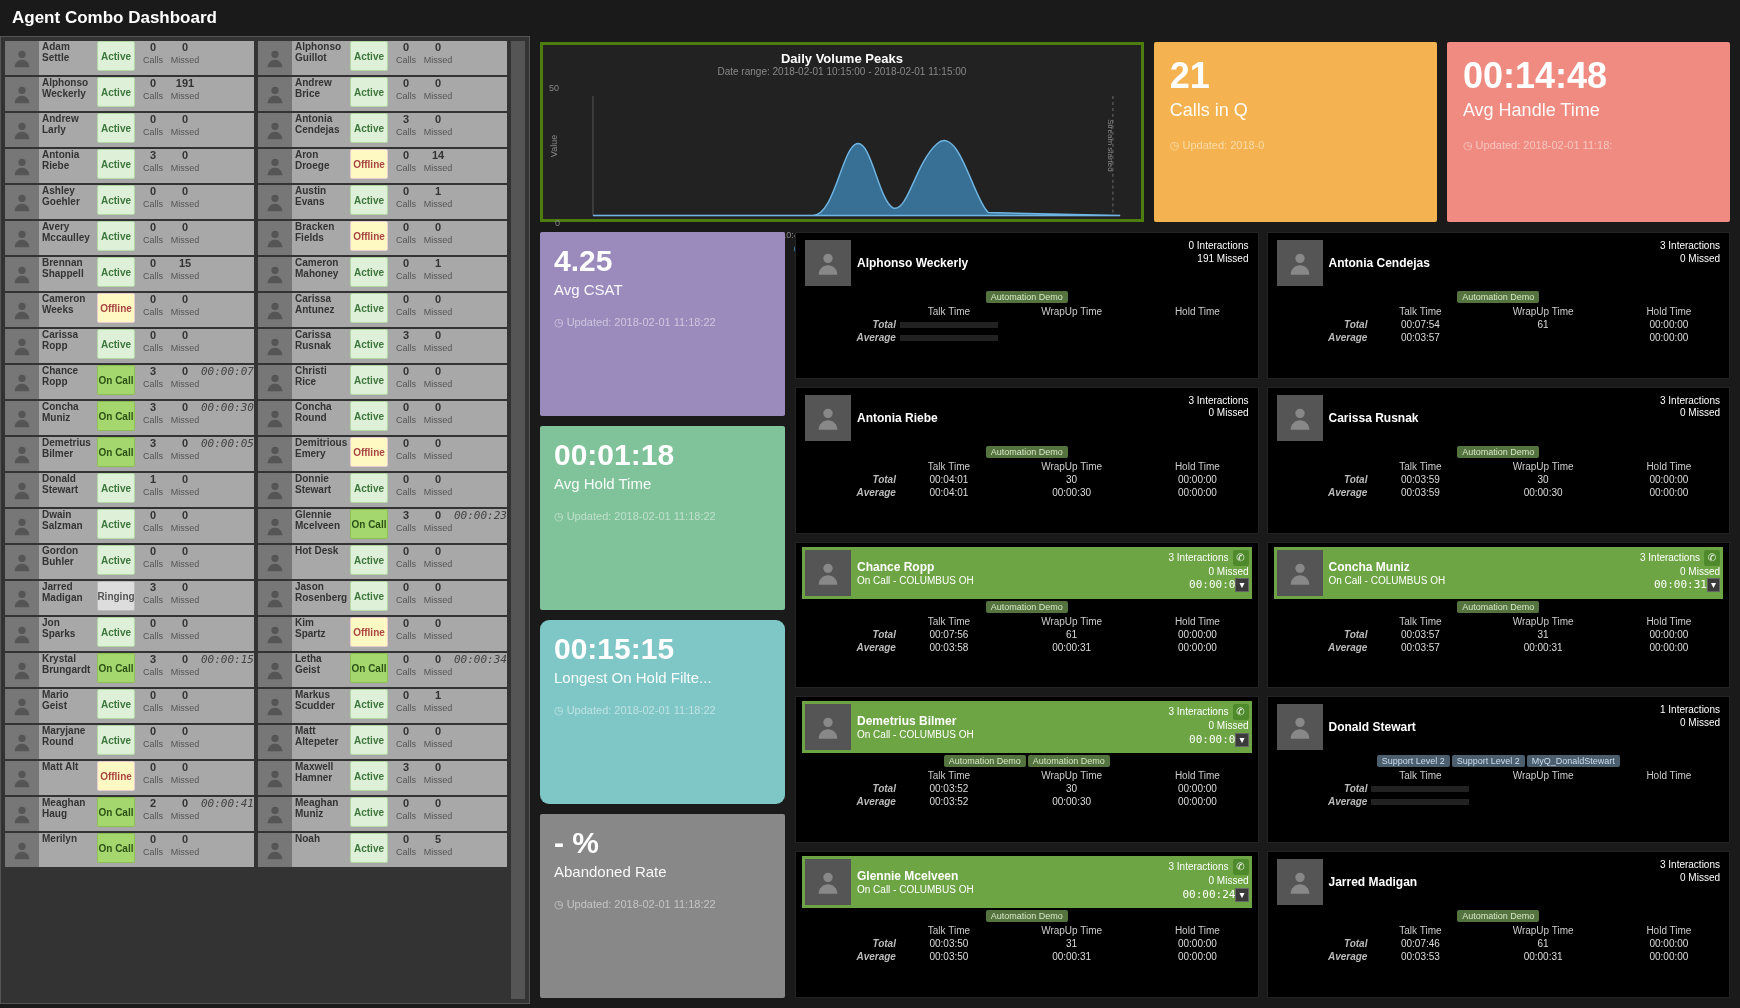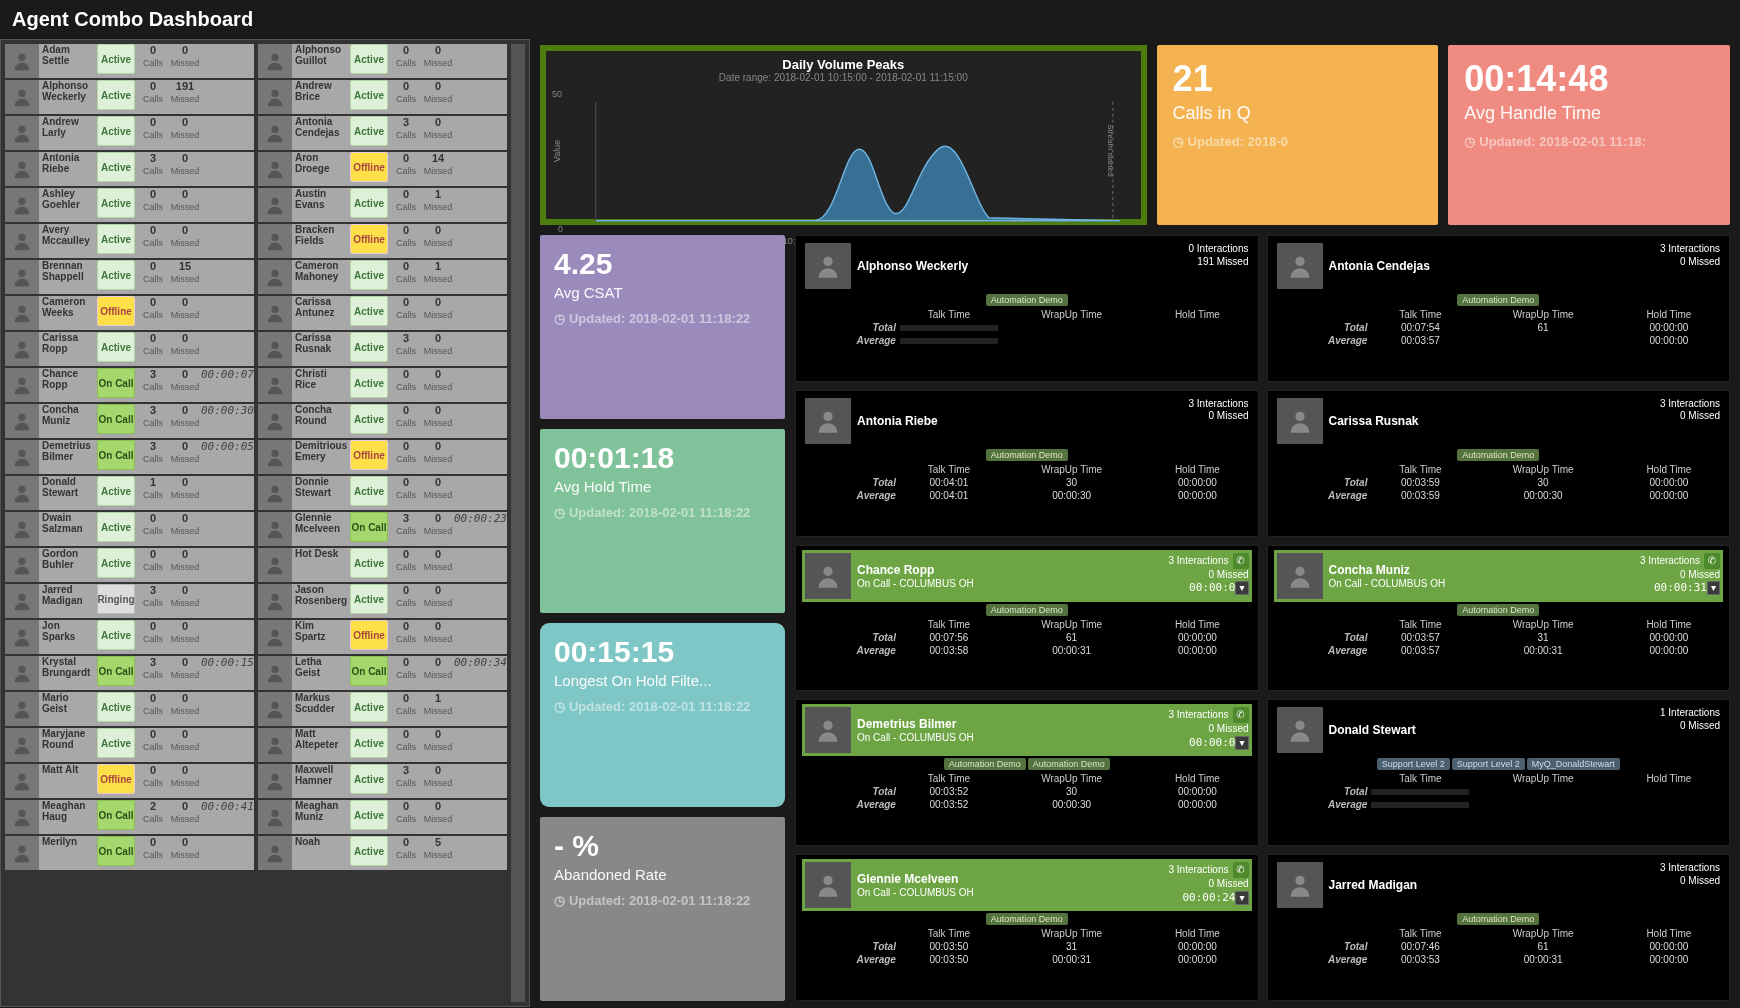--- a/index.html
+++ b/index.html
@@ -1,58 +1,58 @@
 <!DOCTYPE html>
 <html><head>
 <meta charset="utf-8">
 <style>
   * { margin:0; padding:0; box-sizing:border-box; font-family: Arial, sans-serif; }
   body { background:#1a1a1a; color:#fff; font-size:12px; overflow:hidden; }
-  .page-title { font-size:20px; font-weight:600; padding:8px 12px; background:#1a1a1a; }
+  .page-title { font-size:17px; font-weight:600; padding:8px 12px; background:#1a1a1a; }
   .main { display:flex; height:calc(100vh - 40px); }
   .left-panel { width:530px; background:#333; padding:4px; display:flex; gap:4px; border:1px solid #555; }
   .agent-col { flex:1; overflow-y:auto; }
   .agent-col::-webkit-scrollbar { width:10px; background:#666; }
   .agent-col::-webkit-scrollbar-thumb { background:#999; }
   .scrollbar { width:14px; background:#555; }
   .agent-row { display:flex; background:#a8a8a8; margin-bottom:2px; height:34px; font-size:11px; }
   .agent-avatar { width:34px; height:34px; background:#777; flex:0 0 34px; display:flex; align-items:center; justify-content:center; color:#444; font-size:18px; }
   .agent-avatar svg { width:22px; height:22px; fill:#555; }
   .agent-name { width:56px; flex:0 0 56px; color:#333; font-weight:600; font-size:10px; line-height:1.1; padding:0 3px; overflow:hidden; }
   .agent-status { width:38px; flex:0 0 38px; height:30px; display:flex; align-items:center; justify-content:center; font-weight:bold; font-size:10px; border-radius:2px; margin:0 2px; }
   .st-Active  { background:#dff0d8; color:#3c763d; border:1px solid #b2d8a6; }
-  .st-Offline { background:#fde047; color:#a94442; border:1px solid #ebccd1; }
+  .st-Offline { background:#fef9c3; color:#a94442; border:1px solid #ebccd1; }
   .st-OnCall  { background:#a4d86e; color:#2d5016; border:1px solid #8cc152; }
   .st-Ringing { background:#ddd; color:#555; border:1px solid #bbb; }
   .agent-stat { width:32px; text-align:center; color:#333; line-height:1.1; }
   .agent-stat .n { font-weight:bold; display:block; }
   .agent-stat .l { font-size:9px; color:#555; }
   .agent-timer { flex:1; text-align:center; font-family:monospace; font-style:italic; color:#444; font-size:11px; }
 
   .right-panel { flex:1; padding:6px 10px; display:flex; flex-direction:column; gap:10px; overflow:hidden; }
   .top-row { display:flex; gap:10px; height:180px; }
-  .chart-block { flex:1.05; background:#222; border:6px solid #4d7c0f; padding:6px; display:flex; flex-direction:column; }
+  .chart-block { flex:1.05; background:#222; border:3px solid #4d7c0f; padding:6px; display:flex; flex-direction:column; }
   .chart-title { text-align:center; font-weight:bold; font-size:13px; }
   .chart-sub   { text-align:center; color:#888; font-size:10px; margin-bottom:4px; }
   .chart-area  { flex:1; position:relative; }
   .chart-area svg { width:100%; height:100%; }
   .chart-legend { text-align:center; font-size:10px; color:#ccc; margin-top:2px; }
   .chart-legend .dot { display:inline-block; width:8px; height:8px; border-radius:50%; margin:0 3px 0 8px; vertical-align:middle; }
   .y-lbl { position:absolute; color:#888; font-size:9px; }
 
   .kpi-box { flex:0.45; border-radius:2px; padding:14px 16px; position:relative; overflow:hidden; }
   .kpi-orange { background:#f4b350; }
   .kpi-salmon { background:#ef8b80; }
   .kpi-purple { background:#9b8bbd; }
   .kpi-green  { background:#80c29a; }
   .kpi-teal   { background:#7fc6c6;border-radius:9px; }
   .kpi-grey   { background:#888; }
   .kpi-value { font-size:36px; font-weight:bold; line-height:1.1; white-space:nowrap; }
   .kpi-label { font-size:18px; margin-top:4px; opacity:.95; white-space:nowrap; overflow:hidden; text-overflow:ellipsis; }
-  .kpi-upd   { font-size:13px; margin-top:10px; opacity:.5; white-space:nowrap; overflow:hidden; text-overflow:ellipsis;font-weight:bold; }
+  .kpi-upd   { font-size:11px; margin-top:18px; opacity:.5; white-space:nowrap; overflow:hidden; text-overflow:ellipsis; }
   .kpi-upd::before { content:"◷ "; }
 
   .bottom-row { flex:1; display:flex; gap:10px; overflow:hidden; }
   .kpi-column { width:245px; display:flex; flex-direction:column; gap:10px;justify-content:flex-end; }
   .kpi-column .kpi-box { flex:1; padding:12px 14px; }
   .kpi-column .kpi-value { font-size:30px; }
   .kpi-column .kpi-label { font-size:15px; }
 
   .cards-grid { flex:1; display:grid; grid-template-columns:1fr 1fr; gap:8px; overflow-y:auto; }
   .card { background:#000; border:1px solid #222; padding:4px 6px; font-size:10px; display:flex; flex-direction:column; gap:2px; }

